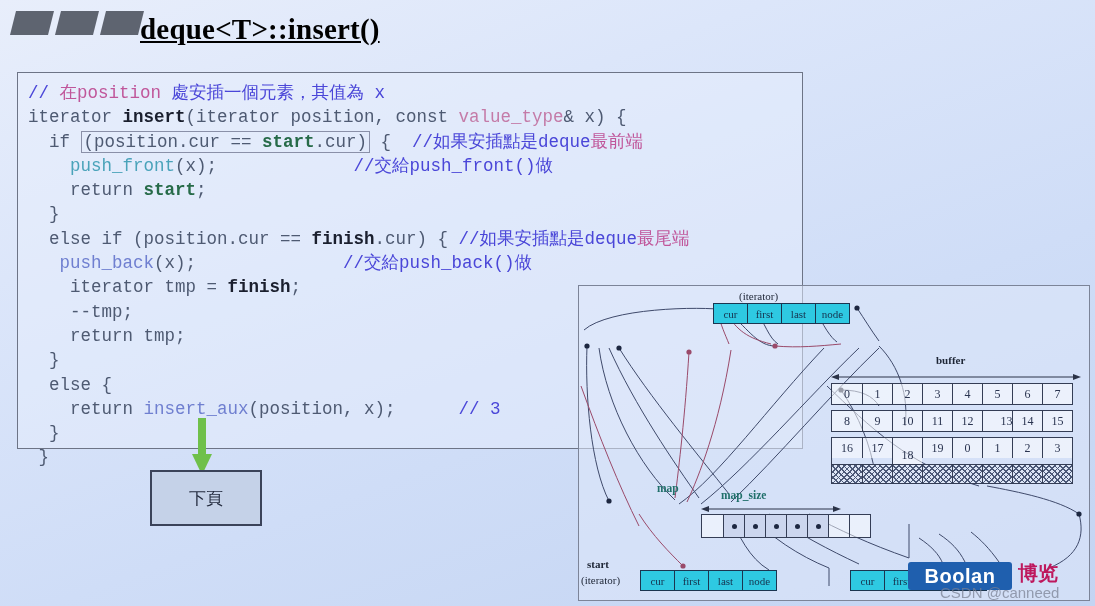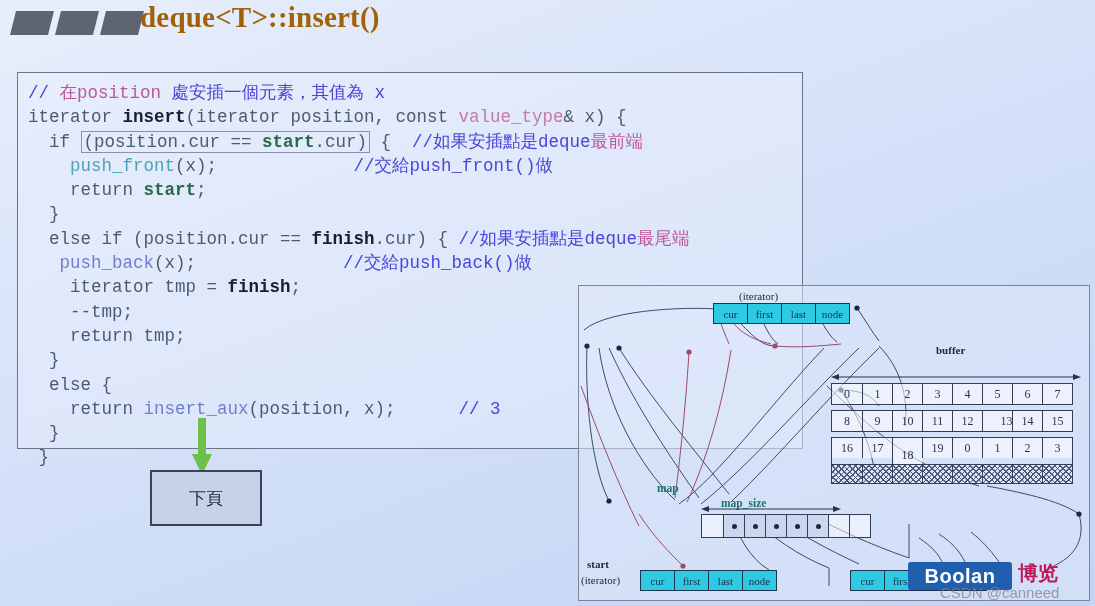--- a/index.html
+++ b/index.html
@@ -7,23 +7,23 @@
     width:1095px;height:606px;overflow:hidden;
     font-family:"Liberation Sans",sans-serif;
     background:linear-gradient(160deg,#e8eefb 0%,#dce6fa 28%,#cfddf7 62%,#c3d4f2 100%);
     position:relative;
   }
   
   .slide-header{position:absolute;left:0;top:0;width:1095px;height:52px;}
   .logo-marks{position:absolute;left:13px;top:11px;display:flex;gap:7px;}
   .logo-marks span{display:block;width:38px;height:24px;background:#5e6470;
      transform:skewX(-14deg);}
-  .slide-title{position:absolute;left:140px;top:1px;
+  .slide-title{position:absolute;left:140px;top:13px;
      font-family:"Liberation Serif",serif;font-weight:bold;font-size:29px;
-     color:#a16207;letter-spacing:.2px;}
+     color:#000000;letter-spacing:.2px;text-decoration:underline;}
   
   .code-panel{position:absolute;left:17px;top:72px;width:786px;height:377px;
      border:1px solid #6d7486;background:rgba(233,240,253,0.45);
      box-sizing:border-box;}
   .code{position:absolute;left:10px;top:8px;width:1000px;
      font-family:"Liberation Mono","DejaVu Sans Mono",monospace;
      font-size:17.5px;line-height:24.3px;white-space:pre;color:#3c4660;}
   .code .ln{position:relative;height:24.3px;}
   .cm{color:#4a46d8;}             
   .cmp{color:#c0569a;font-family:Liberation Mono, monospace;}            
@@ -172,21 +172,21 @@
 
   <div class="lbl-it" style="left:160px;top:4px;">(iterator)</div>
   <div class="itbox" id="top-iterator" style="left:135px;top:17px;">
       <div class="c">cur</div>
       <div class="c">first</div>
       <div class="c">last</div>
       <div class="c">node</div>
     </div>
 
 
-  <div class="lbl" style="left:357px;top:58px;">buffer</div>
+  <div class="lbl" style="left:357px;top:68px;">buffer</div>
   <svg style="position:absolute;left:252px;top:86px;" width="250" height="10">
     <line x1="4" y1="5" x2="246" y2="5" stroke="#2b3348" stroke-width="1"></line>
     <polygon points="0,5 8,2 8,8" fill="#2b3348"></polygon>
     <polygon points="250,5 242,2 242,8" fill="#2b3348"></polygon>
   </svg>
 
   <div class="buf" id="buffer-row-0" style="left:252px;top:97px;">
       <div class="cell" style="width: 30px; height: 20px;">0</div>
       <div class="cell" style="width: 30px; height: 20px;">1</div>
       <div class="cell" style="width: 30px; height: 20px;">2</div>
@@ -221,21 +221,21 @@
       <div class="cell hatch" style="width: 30px; height: 18px;"></div>
       <div class="cell hatch" style="width: 30px; height: 18px;"></div>
       <div class="cell hatch" style="width: 30px; height: 18px;"></div>
       <div class="cell hatch" style="width: 30px; height: 18px;"></div>
       <div class="cell hatch" style="width: 30px; height: 18px;"></div>
       <div class="cell hatch" style="width: 30px; height: 18px;"></div>
       <div class="cell hatch" style="width: 30px; height: 18px;"></div>
     </div>
 
   <div class="lbl-teal" style="left:78px;top:196px;">map</div>
-  <div class="lbl-teal" style="left:142px;top:211px;">map_size</div>
+  <div class="lbl-teal" style="left:142px;top:203px;">map_size</div>
   <svg style="position:absolute;left:122px;top:219px;" width="140" height="9">
     <line x1="4" y1="4" x2="136" y2="4" stroke="#2b3348" stroke-width="1"></line>
     <polygon points="0,4 8,1 8,7" fill="#2b3348"></polygon>
     <polygon points="140,4 132,1 132,7" fill="#2b3348"></polygon>
   </svg>
   <div class="maparr" id="map-array" style="left:122px;top:228px;">
       <div class="mc"></div>
       <div class="mc filled">
         <div class="dot"></div>
       </div>

